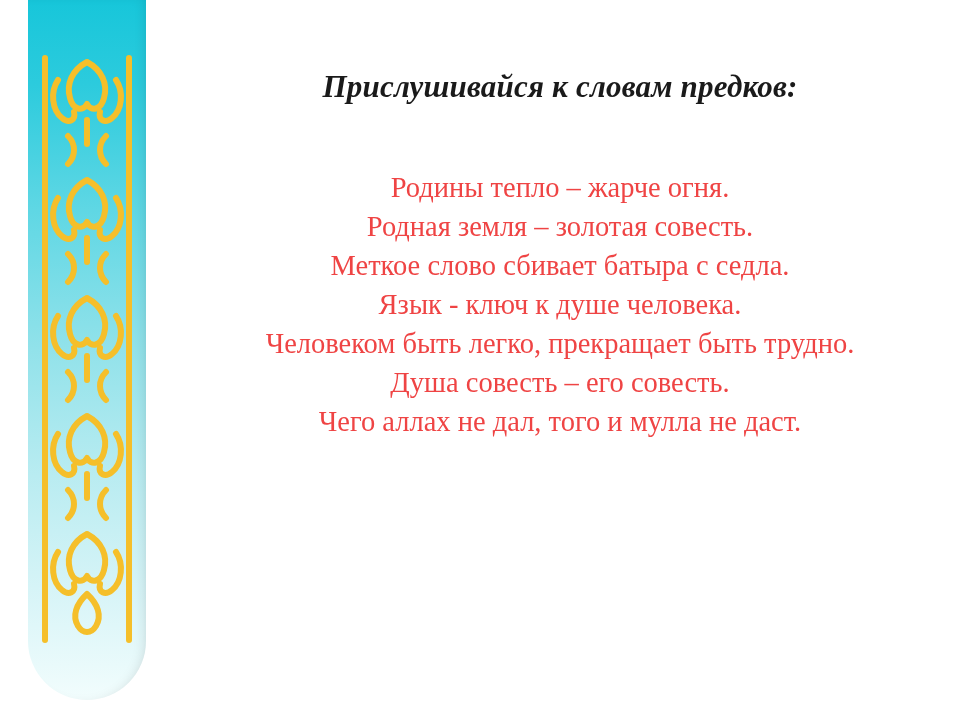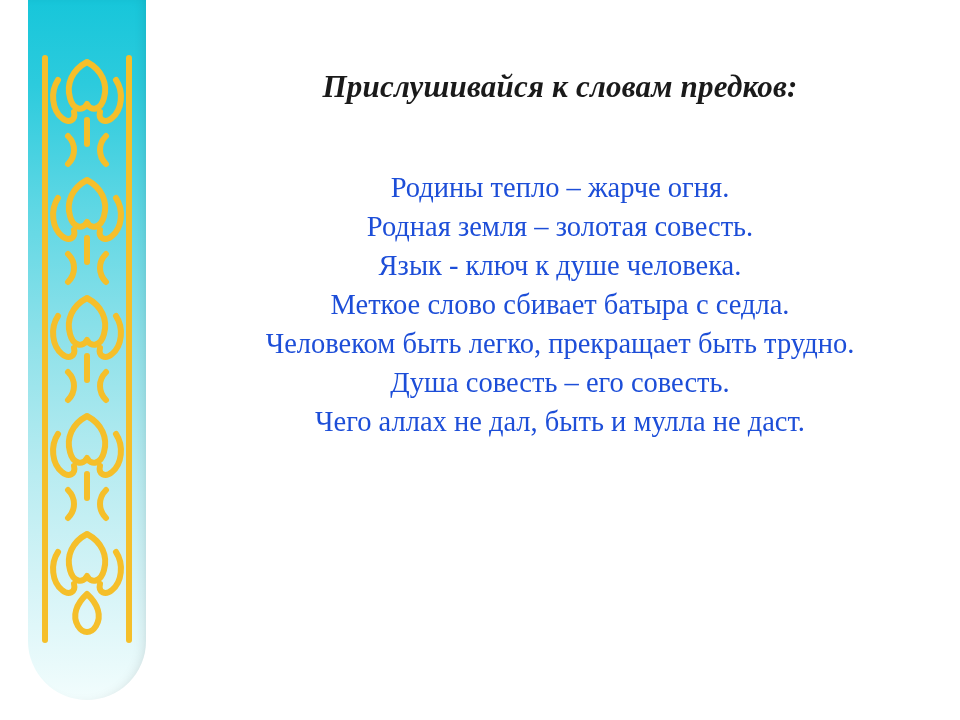--- a/index.html
+++ b/index.html
@@ -82,21 +82,21 @@
     position: absolute;
     left: 0;
     top: 168px;
     width: 760px;
     text-align: center;
   }
   .body-line {
     font-family: "Liberation Serif", serif;
     font-size: 28.5px;
     line-height: 39px;
-    color: #1d4ed8;
+    color: #ef4444;
     white-space: normal;
   }
 </style>
 </head>
 <body>
 
 <div class="slide">
 
   <div class="ornament-band">
     <div class="band-shadow"></div>
@@ -152,21 +152,21 @@
       </g>
     </g>
   </svg>
 
   <div class="content">
     <div class="slide-title">Прислушивайся к словам предков:</div>
 
     <div class="body-block">
       <div class="body-line">Родины тепло – жарче огня.</div>
       <div class="body-line">Родная земля – золотая совесть.</div>
+      <div class="body-line">Меткое слово сбивает батыра с седла.</div>
       <div class="body-line">Язык - ключ к душе человека.</div>
-      <div class="body-line">Меткое слово сбивает батыра с седла.</div>
       <div class="body-line">Человеком быть легко, прекращает быть трудно.</div>
       <div class="body-line">Душа совесть – его совесть.</div>
-      <div class="body-line">Чего аллах не дал, быть и мулла не даст.</div>
+      <div class="body-line">Чего аллах не дал, того и мулла не даст.</div>
     </div>
   </div>
 
 </div>
 
 </body></html>

